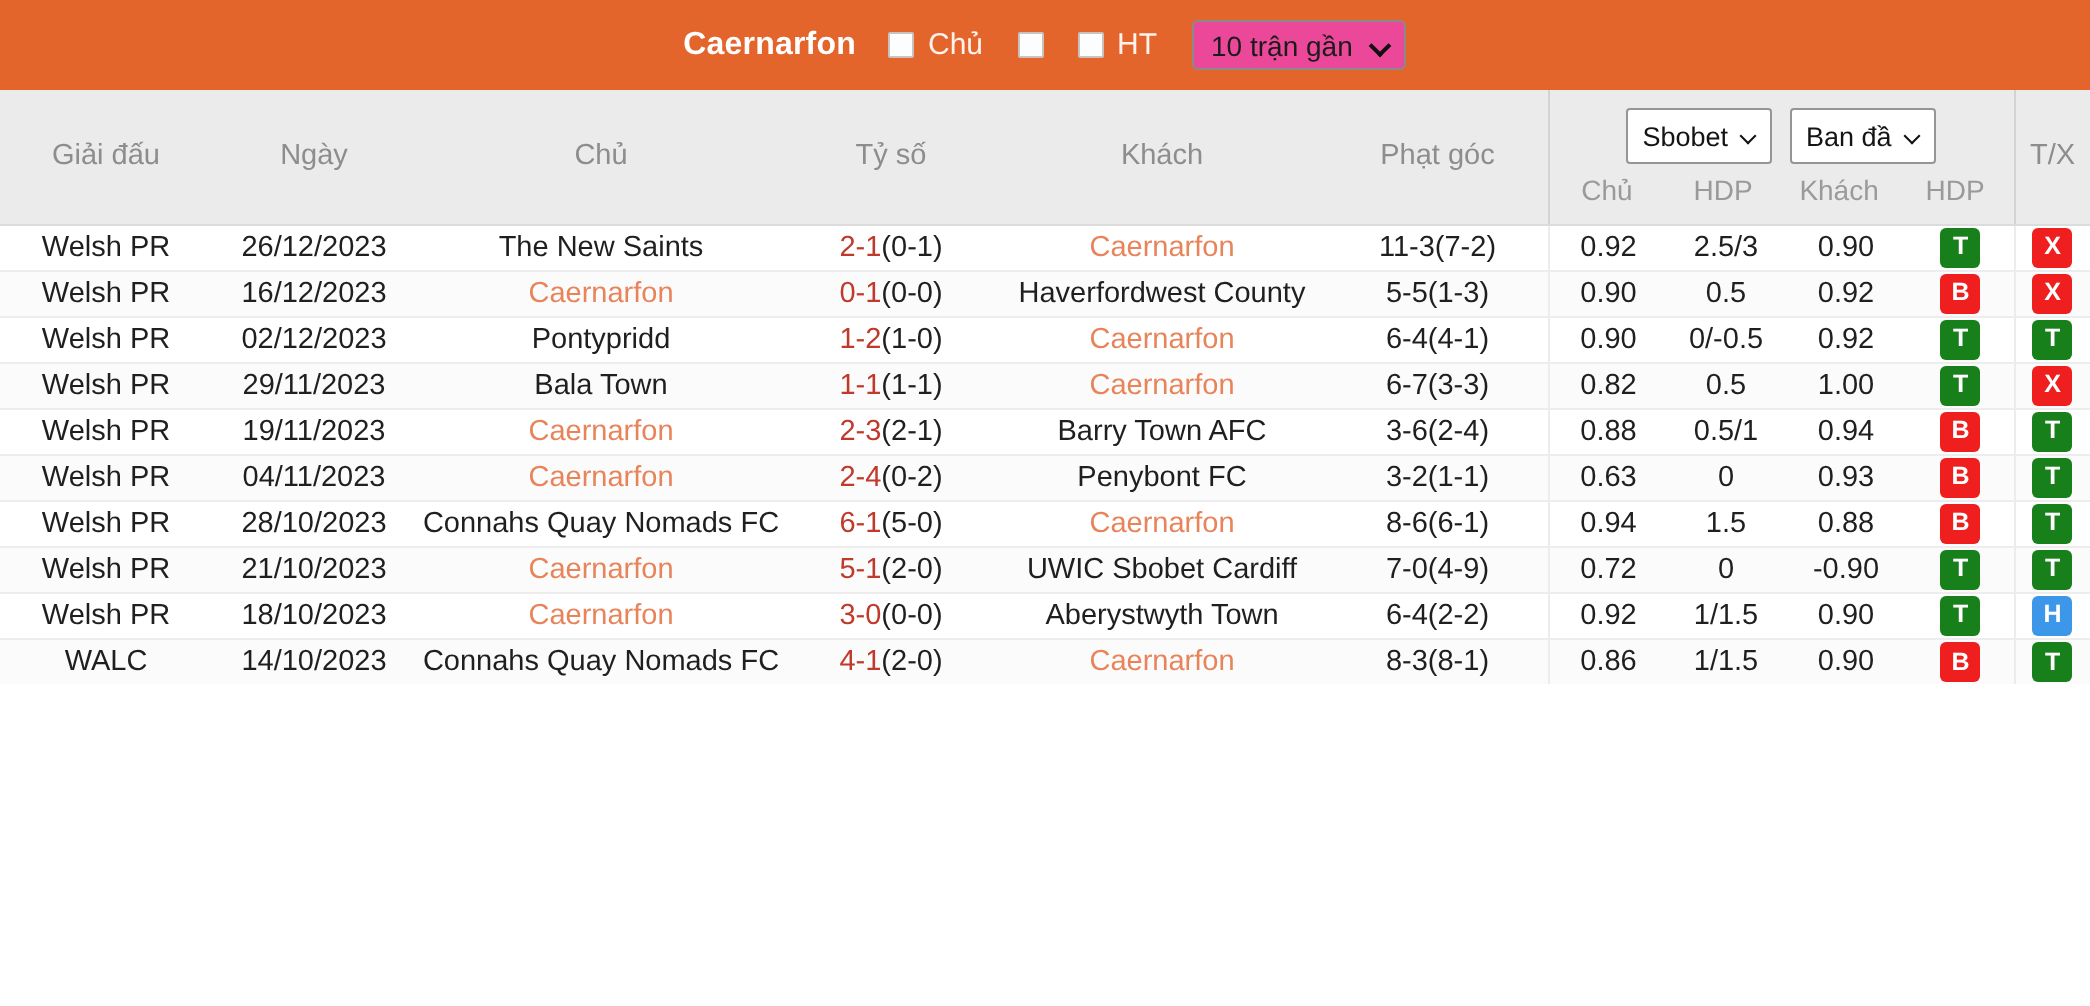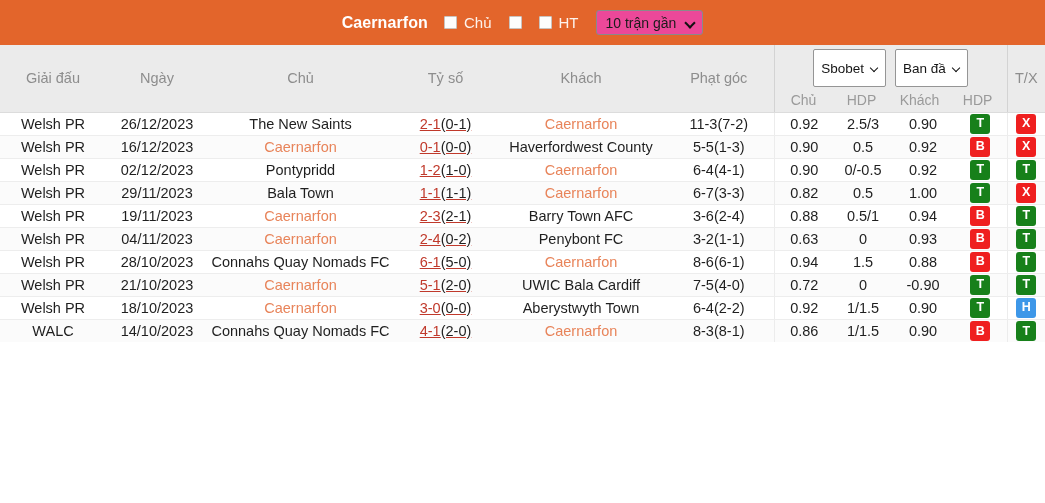--- a/index.html
+++ b/index.html
@@ -108,21 +108,21 @@
   .odds-selects {
     display: flex;
     gap: 9px;
     align-items: center;
     margin-top: 1px;
   }
   .odds-select {
     background: #ffffff;
     border: 1px solid #959595;
     border-radius: 2px;
-    height: 38px;
+    height: 28px;
     padding: 0 5px 0 7px;
     display: flex;
     align-items: center;
     gap: 7px;
     color: #141414;
     font-size: 13.5px;
     white-space: nowrap;
     overflow: hidden;
   }
   .odds-select .caret::before {
@@ -150,21 +150,21 @@
     font-size: 14.5px;
     color: #1f1f1f;
     text-align: center;
     padding: 0 2px;
     vertical-align: middle;
     white-space: nowrap;
   }
   td.league  { color: #1f1f1f; }
   td.date    { color: #1f1f1f; }
   .team-hl   { color: #e8845a; }
-  td.score   { color: #c0392b; text-decoration: underline; }
+  td.score   { color: #c0392b; }
   td.score .ht { color: #1f1f1f; }
   td.sep-left { border-left: 1px solid #ececec; }
 
   .badge {
     display: inline-flex;
     align-items: center;
     justify-content: center;
     width: 20px; height: 20px;
     border-radius: 3px;
     color: #ffffff;
@@ -345,22 +345,22 @@
           <td class="odds">1.5</td>
           <td class="odds">0.88</td>
           <td><span class="badge red">B</span></td>
           <td class="sep-left"><span class="badge green">T</span></td>
         </tr>
         <tr class="even">
           <td class="league">Welsh PR</td>
           <td class="date">21/10/2023</td>
           <td class="team team-hl">Caernarfon</td>
           <td class="score">5-1<span class="ht">(2-0)</span></td>
-          <td class="team">UWIC Bala Cardiff</td>
-          <td class="corners">7-5(4-0)</td>
+          <td class="team">UWIC Sbobet Cardiff</td>
+          <td class="corners">7-0(4-9)</td>
           <td class="odds sep-left">0.72</td>
           <td class="odds">0</td>
           <td class="odds">-0.90</td>
           <td><span class="badge green">T</span></td>
           <td class="sep-left"><span class="badge green">T</span></td>
         </tr>
         <tr class="odd">
           <td class="league">Welsh PR</td>
           <td class="date">18/10/2023</td>
           <td class="team team-hl">Caernarfon</td>

